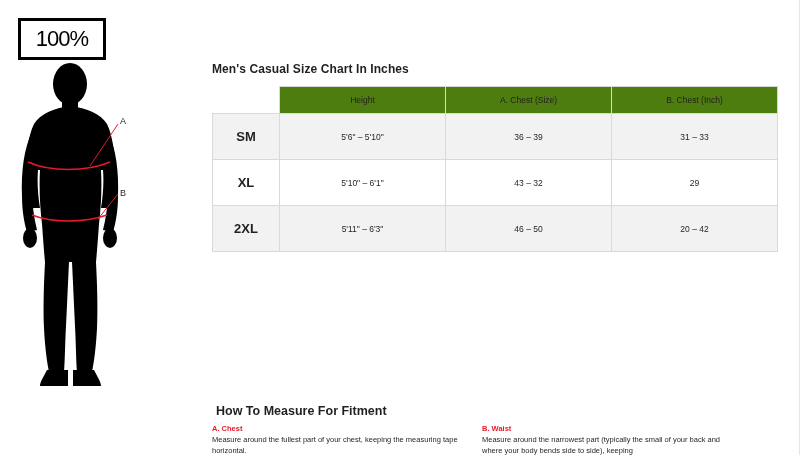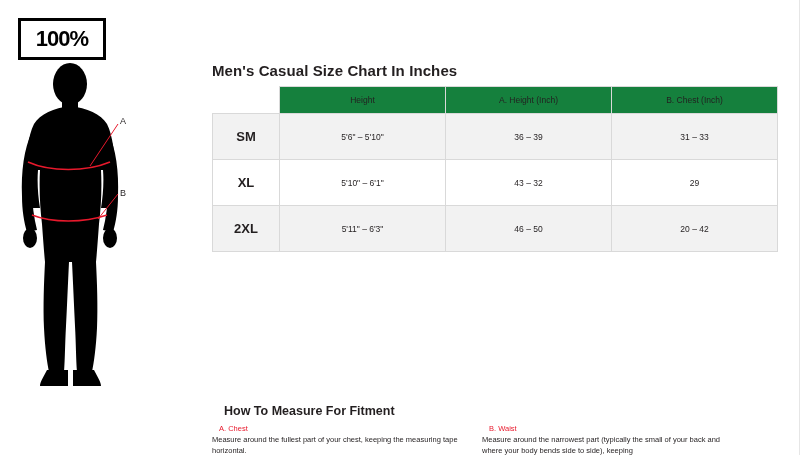--- a/index.html
+++ b/index.html
@@ -34,21 +34,21 @@
     top: 18px;
     width: 88px;
     height: 42px;
     border: 3px solid #000;
     box-sizing: border-box;
     display: flex;
     align-items: center;
     justify-content: center;
   }
   .logo-text {
-    font-weight: bold;
+    font-weight: normal;
     font-size: 22px;
     letter-spacing: -1px;
     font-family: "Liberation Sans", sans-serif;
     color: #000;
   }
   .figure-wrap {
     position: absolute;
     left: 10px;
     top: 62px;
     width: 180px;
@@ -63,21 +63,21 @@
     position: absolute;
     left: 212px;
     top: 0;
     width: 578px;
     height: 455px;
   }
   .chart-title {
     position: absolute;
     left: 0;
     top: 62px;
-    font-size: 15px;
+    font-size: 12px;
     font-weight: bold;
     color: #231f20;
     letter-spacing: 0.1px;
   }
 
   table.size-chart {
     position: absolute;
     left: 0;
     top: 86px;
     width: 565px;
@@ -94,57 +94,56 @@
     height: 45px;
     padding: 0;
   }
   table.size-chart col.c0 { width: 67px; }
   table.size-chart col.c1 { width: 166px; }
   table.size-chart col.c2 { width: 166px; }
   table.size-chart col.c3 { width: 166px; }
 
   table.size-chart thead th {
     height: 26px;
-    background: #15803d;
+    background: #4d7c0f;
   }
   table.size-chart thead th.blank {
     background: #ffffff;
     border-left: 1px solid #ffffff;
     border-top: 1px solid #ffffff;
   }
   table.size-chart tbody tr.shaded td {
     background: #f2f2f2;
   }
   table.size-chart tbody td.size-label {
     font-weight: bold;
     font-size: 13px;
   }
 
   
   .howto-title {
     position: absolute;
-    left: 12px;
+    left: 4px;
     top: 404px;
     font-size: 12.5px;
     font-weight: bold;
     color: #231f20;
   }
   .measure-col {
     position: absolute;
     top: 424px;
     width: 250px;
   }
   .measure-col.a { left: 0; }
   .measure-col.b { left: 270px; }
   .measure-head {
     font-size: 7.5px;
-    font-weight: normal;
+    font-weight: bold;
     color: #e8192c;
     margin-bottom: 2px;
-    margin-left: 7px;
   }
   .measure-body {
     font-size: 7.5px;
     line-height: 1.45;
     color: #231f20;
   }
 
   .right-edge-line {
     position: absolute;
     right: 0;
@@ -236,21 +235,21 @@
       <colgroup>
         <col class="c0">
           <col class="c1">
           <col class="c2">
           <col class="c3">
       </colgroup>
       <thead>
         <tr>
           <th class="blank"></th>
           <th>Height</th>
-          <th>A. Height (Inch)</th>
+          <th>A. Chest (Size)</th>
           <th>B. Chest (Inch)</th>
         </tr>
       </thead>
       <tbody>
         <tr class="shaded">
           <td class="size-label">SM</td>
           <td>5'6" – 5'10"</td>
           <td>36 – 39</td>
           <td>31 – 33</td>
         </tr>

